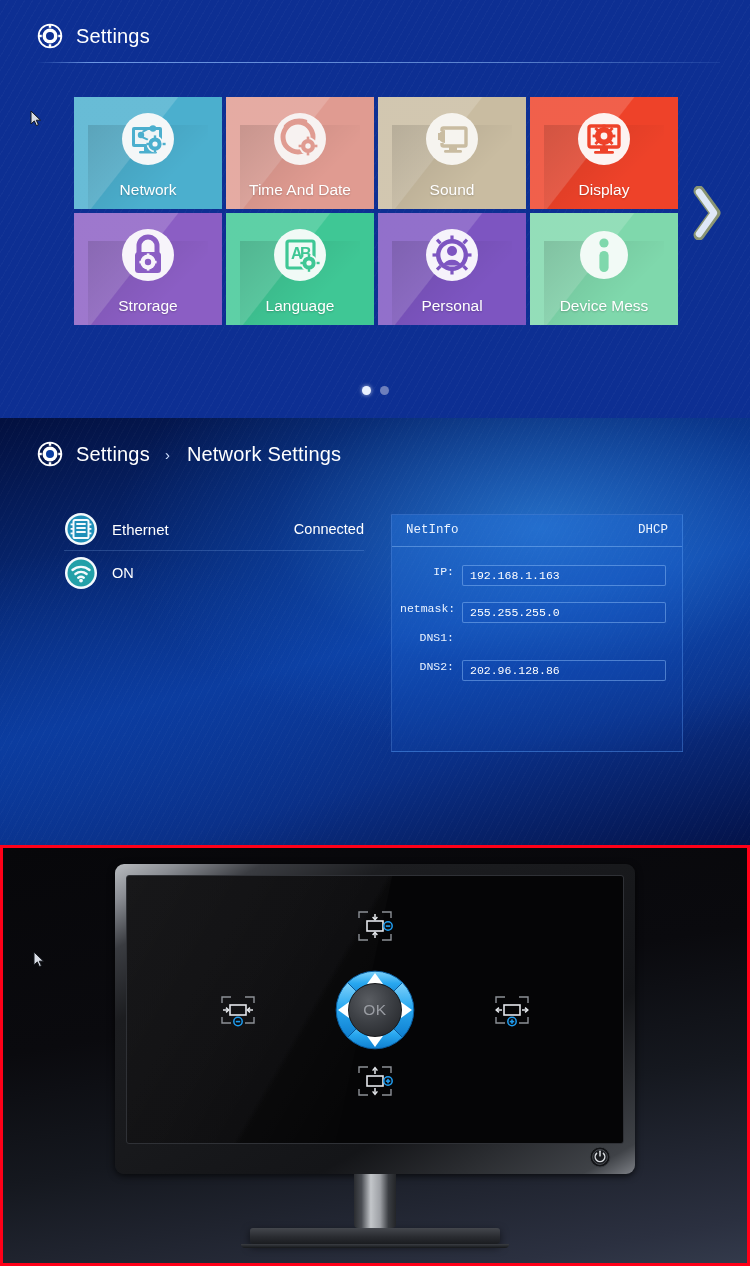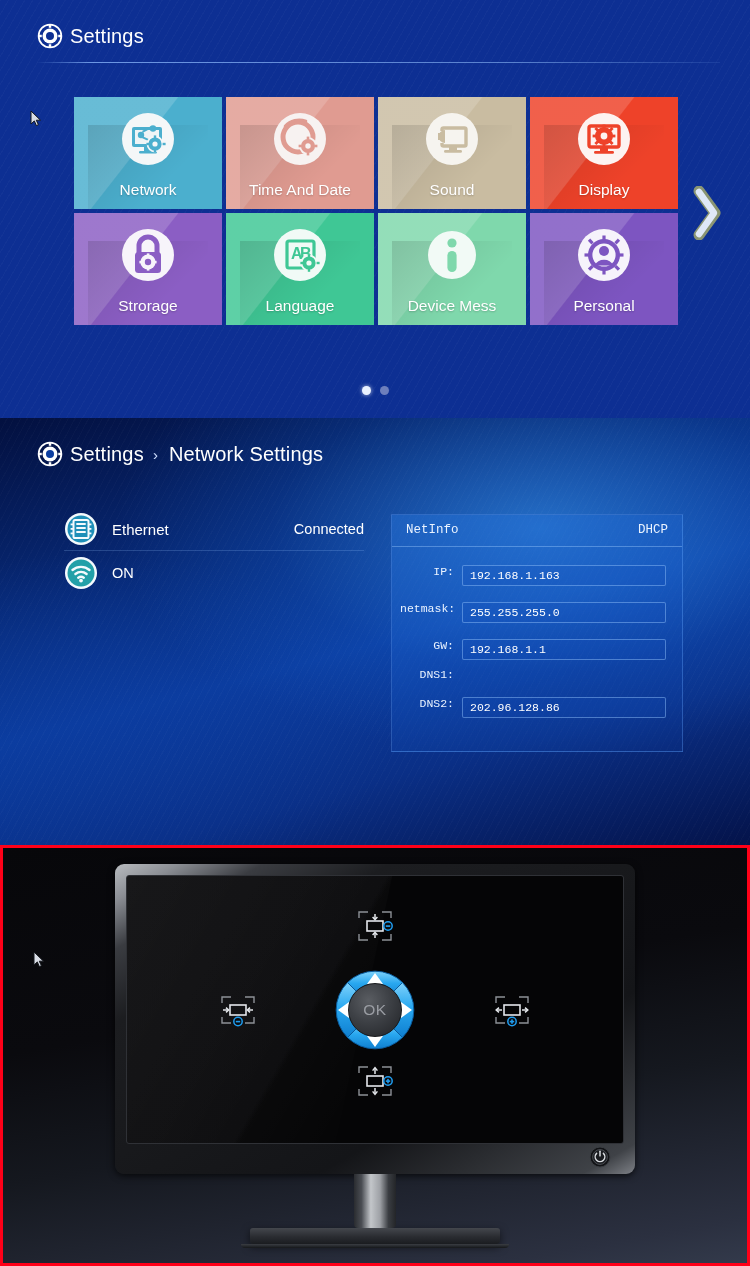--- a/index.html
+++ b/index.html
@@ -19,21 +19,21 @@
       linear-gradient(160deg, #0a1c5e 0%, #0f2f8e 28%, #1142ae 55%, #0b2druntime 55%, #0a2a80 80%, #061a54 100%);
     background-color: #0d2f93;
     overflow: hidden;
   }
   .panel1::after {
     content: ""; position: absolute; inset: 0;
     background: repeating-linear-gradient(120deg, rgba(255,255,255,0.022) 0px, rgba(255,255,255,0.022) 1px, rgba(0,0,0,0) 1px, rgba(0,0,0,0) 7px);
     pointer-events: none;
   }
 
-  .hdr { position: absolute; left: 36px; top: 22px; display: flex; align-items: center; gap: 6px; z-index: 4;}
+  .hdr { position: absolute; left: 36px; top: 22px; display: flex; align-items: center; gap: 12px; z-index: 4;}
   .hdr-gear { width: 28px; height: 28px; flex: 0 0 28px; }
   .hdr-title { color: #fff; font-size: 20px; letter-spacing: .2px; }
   .hdr-sep { color: #cfe0ff; font-size: 15px; padding: 0 5px 0 3px; }
   .hdr-rule {
     position: absolute; height: 1px; z-index: 3;
     background: linear-gradient(to right, rgba(120,170,255,0.0) 0%, rgba(140,185,255,0.75) 8%, rgba(150,195,255,0.55) 70%, rgba(140,185,255,0.1) 100%);
   }
 
   .tiles { position: absolute; left: 74px; top: 97px; width: 604px; z-index: 3;}
   .tile-row { display: flex; gap: 4px; margin-bottom: 4px; }
@@ -347,33 +347,20 @@
                   <rect x="35.8" y="27.2" width="2.4" height="3"></rect>
                   <rect x="35.8" y="41.8" width="2.4" height="3"></rect>
                   <rect x="28.4" y="34.8" width="3" height="2.4"></rect>
                   <rect x="44.6" y="34.8" width="3" height="2.4"></rect>
                 </g>
             </svg>
           </span>
           <span class="lbl">Language</span>
         </div>
 
-        <div class="tile" style="background:#7FD8AC">
-          <div class="shine"></div>
-          <div class="shadow"></div>
-          <span class="ic">
-            <svg viewBox="0 0 56 56">
-                <circle cx="28" cy="28" r="24" fill="#f2faf6"></circle>
-              <circle cx="28" cy="16" r="4.6" fill="#7FD8AC"></circle>
-              <rect x="23.4" y="24" width="9.2" height="21" rx="4.6" fill="#7FD8AC"></rect>
-            </svg>
-          </span>
-          <span class="lbl">Device Mess</span>
-        </div>
-
         <div class="tile" style="background:#7D55C1">
           <div class="shine"></div>
           <div class="shadow"></div>
           <span class="ic">
             <svg viewBox="0 0 56 56">
                 <circle cx="28" cy="28" r="26" fill="#f6f3fb"></circle>
               <circle cx="28" cy="28" r="16" fill="#7D55C1"></circle>
               <g fill="#7D55C1">
                   <rect x="26.4" y="8.5" width="3.2" height="5"></rect>
                   <rect x="26.4" y="42.5" width="3.2" height="5"></rect>
@@ -383,20 +370,33 @@
                   <rect x="39.6" y="38.4" width="3.2" height="5" transform="rotate(-45 41.2 40.9)"></rect>
                 <rect x="39.6" y="12" width="3.2" height="5" transform="rotate(45 41.2 14.5)"></rect>
                   <rect x="13.2" y="38.4" width="3.2" height="5" transform="rotate(45 14.8 40.9)"></rect>
                 </g>
               <circle cx="28" cy="28" r="11.6" fill="#f6f3fb"></circle>
               <circle cx="28" cy="24" r="5" fill="#7D55C1"></circle>
               <path d="M18.6 38.5 A10.5 10.5 0 0 1 37.4 38.5 Z" fill="#7D55C1"></path>
             </svg>
           </span>
           <span class="lbl">Personal</span>
+        </div>
+
+        <div class="tile" style="background:#7FD8AC">
+          <div class="shine"></div>
+          <div class="shadow"></div>
+          <span class="ic">
+            <svg viewBox="0 0 56 56">
+                <circle cx="28" cy="28" r="24" fill="#f2faf6"></circle>
+              <circle cx="28" cy="16" r="4.6" fill="#7FD8AC"></circle>
+              <rect x="23.4" y="24" width="9.2" height="21" rx="4.6" fill="#7FD8AC"></rect>
+            </svg>
+          </span>
+          <span class="lbl">Device Mess</span>
         </div>
       </div>
     </div>
 
     <span class="chev">
       <svg viewBox="0 0 34 54">
         <path d="M9 5 L25 27 L9 49" fill="none" stroke="#f2ea5a" stroke-width="11" stroke-linecap="round" stroke-linejoin="round" opacity="0.55"></path>
         <path d="M9 6 L24 27 L9 48" fill="none" stroke="#dfe8f7" stroke-width="6.5" stroke-linecap="round" stroke-linejoin="round"></path>
       </svg>
     </span>
@@ -485,24 +485,20 @@
       <div class="netinfo-body">
         <div class="nfield">
           <span class="k">IP:</span>
           <span class="v">192.168.1.163</span>
         </div>
         <div class="nfield">
           <span class="k">netmask:</span>
           <span class="v">255.255.255.0</span>
         </div>
         <div class="nfield">
-          <span class="k">GW:</span>
-          <span class="v">192.168.1.1</span>
-        </div>
-        <div class="nfield">
           <span class="k">DNS1:</span>
         </div>
         <div class="nfield">
           <span class="k">DNS2:</span>
           <span class="v">202.96.128.86</span>
         </div>
       </div>
     </div>
   </div>
 

